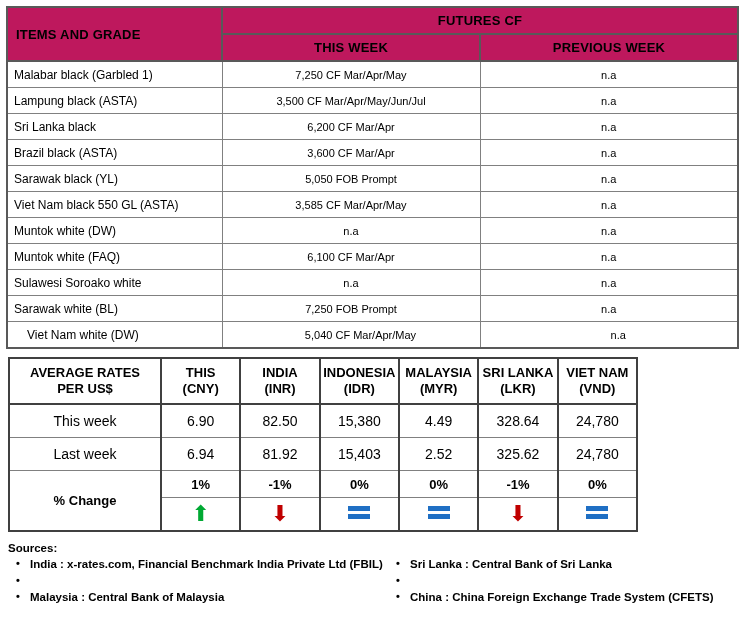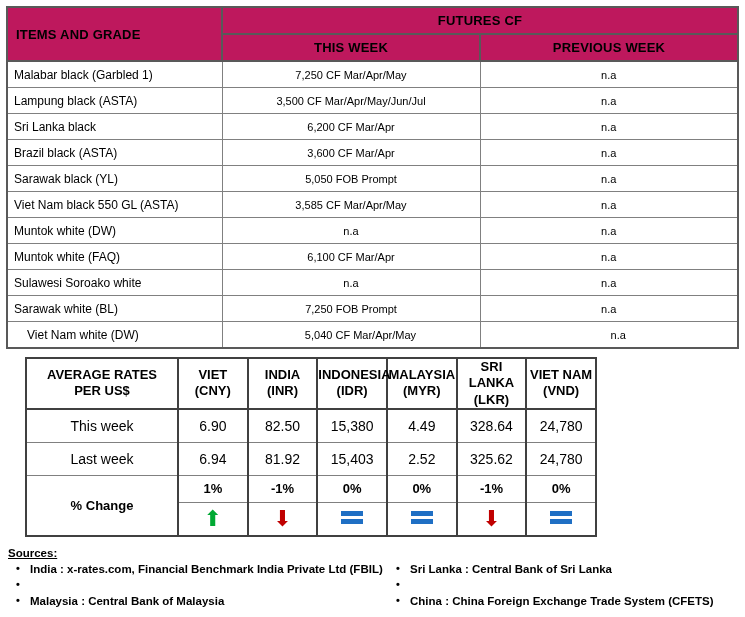--- a/index.html
+++ b/index.html
@@ -75,22 +75,22 @@
   }
   .source-line {
     font-size: 11.5px;
     font-weight: bold;
     margin: 3px 0 0 6px;
   }
 
   
   table.rates {
     border-collapse: collapse;
-    width: 572px;
-    margin: 8px 0 0 25px;
+    width: 630px;
+    margin: 8px 0 0 8px;
     table-layout: fixed;
   }
   table.rates th, table.rates td {
     border: 1px solid #808080;
     font-size: 13px;
     text-align: center;
     padding: 0;
   }
   table.rates thead th {
     height: 44px;
@@ -143,21 +143,20 @@
     margin: 3px 0;
   }
 
   
   .sources {
     margin: 10px 0 0 8px;
     font-size: 11.5px;
     font-weight: bold;
   }
   .sources-title {
-    text-decoration: underline;
     margin-bottom: 2px;
   }
   .sources-cols {
     display: flex;
   }
   .sources-col {
     width: 380px;
   }
   .sources-col.right {
     width: 330px;
@@ -251,21 +250,21 @@
 
 
   <table class="rates">
     <thead>
       <tr>
         <th class="rates-label">
           <div>AVERAGE RATES</div>
           <div>PER US$</div>
         </th>
         <th>
-          <div>VIET</div>
+          <div>THIS</div>
           <div>(CNY)</div>
         </th>
         <th>
           <div>INDIA</div>
           <div>(INR)</div>
         </th>
         <th>
           <div>INDONESIA</div>
           <div>(IDR)</div>
         </th>

